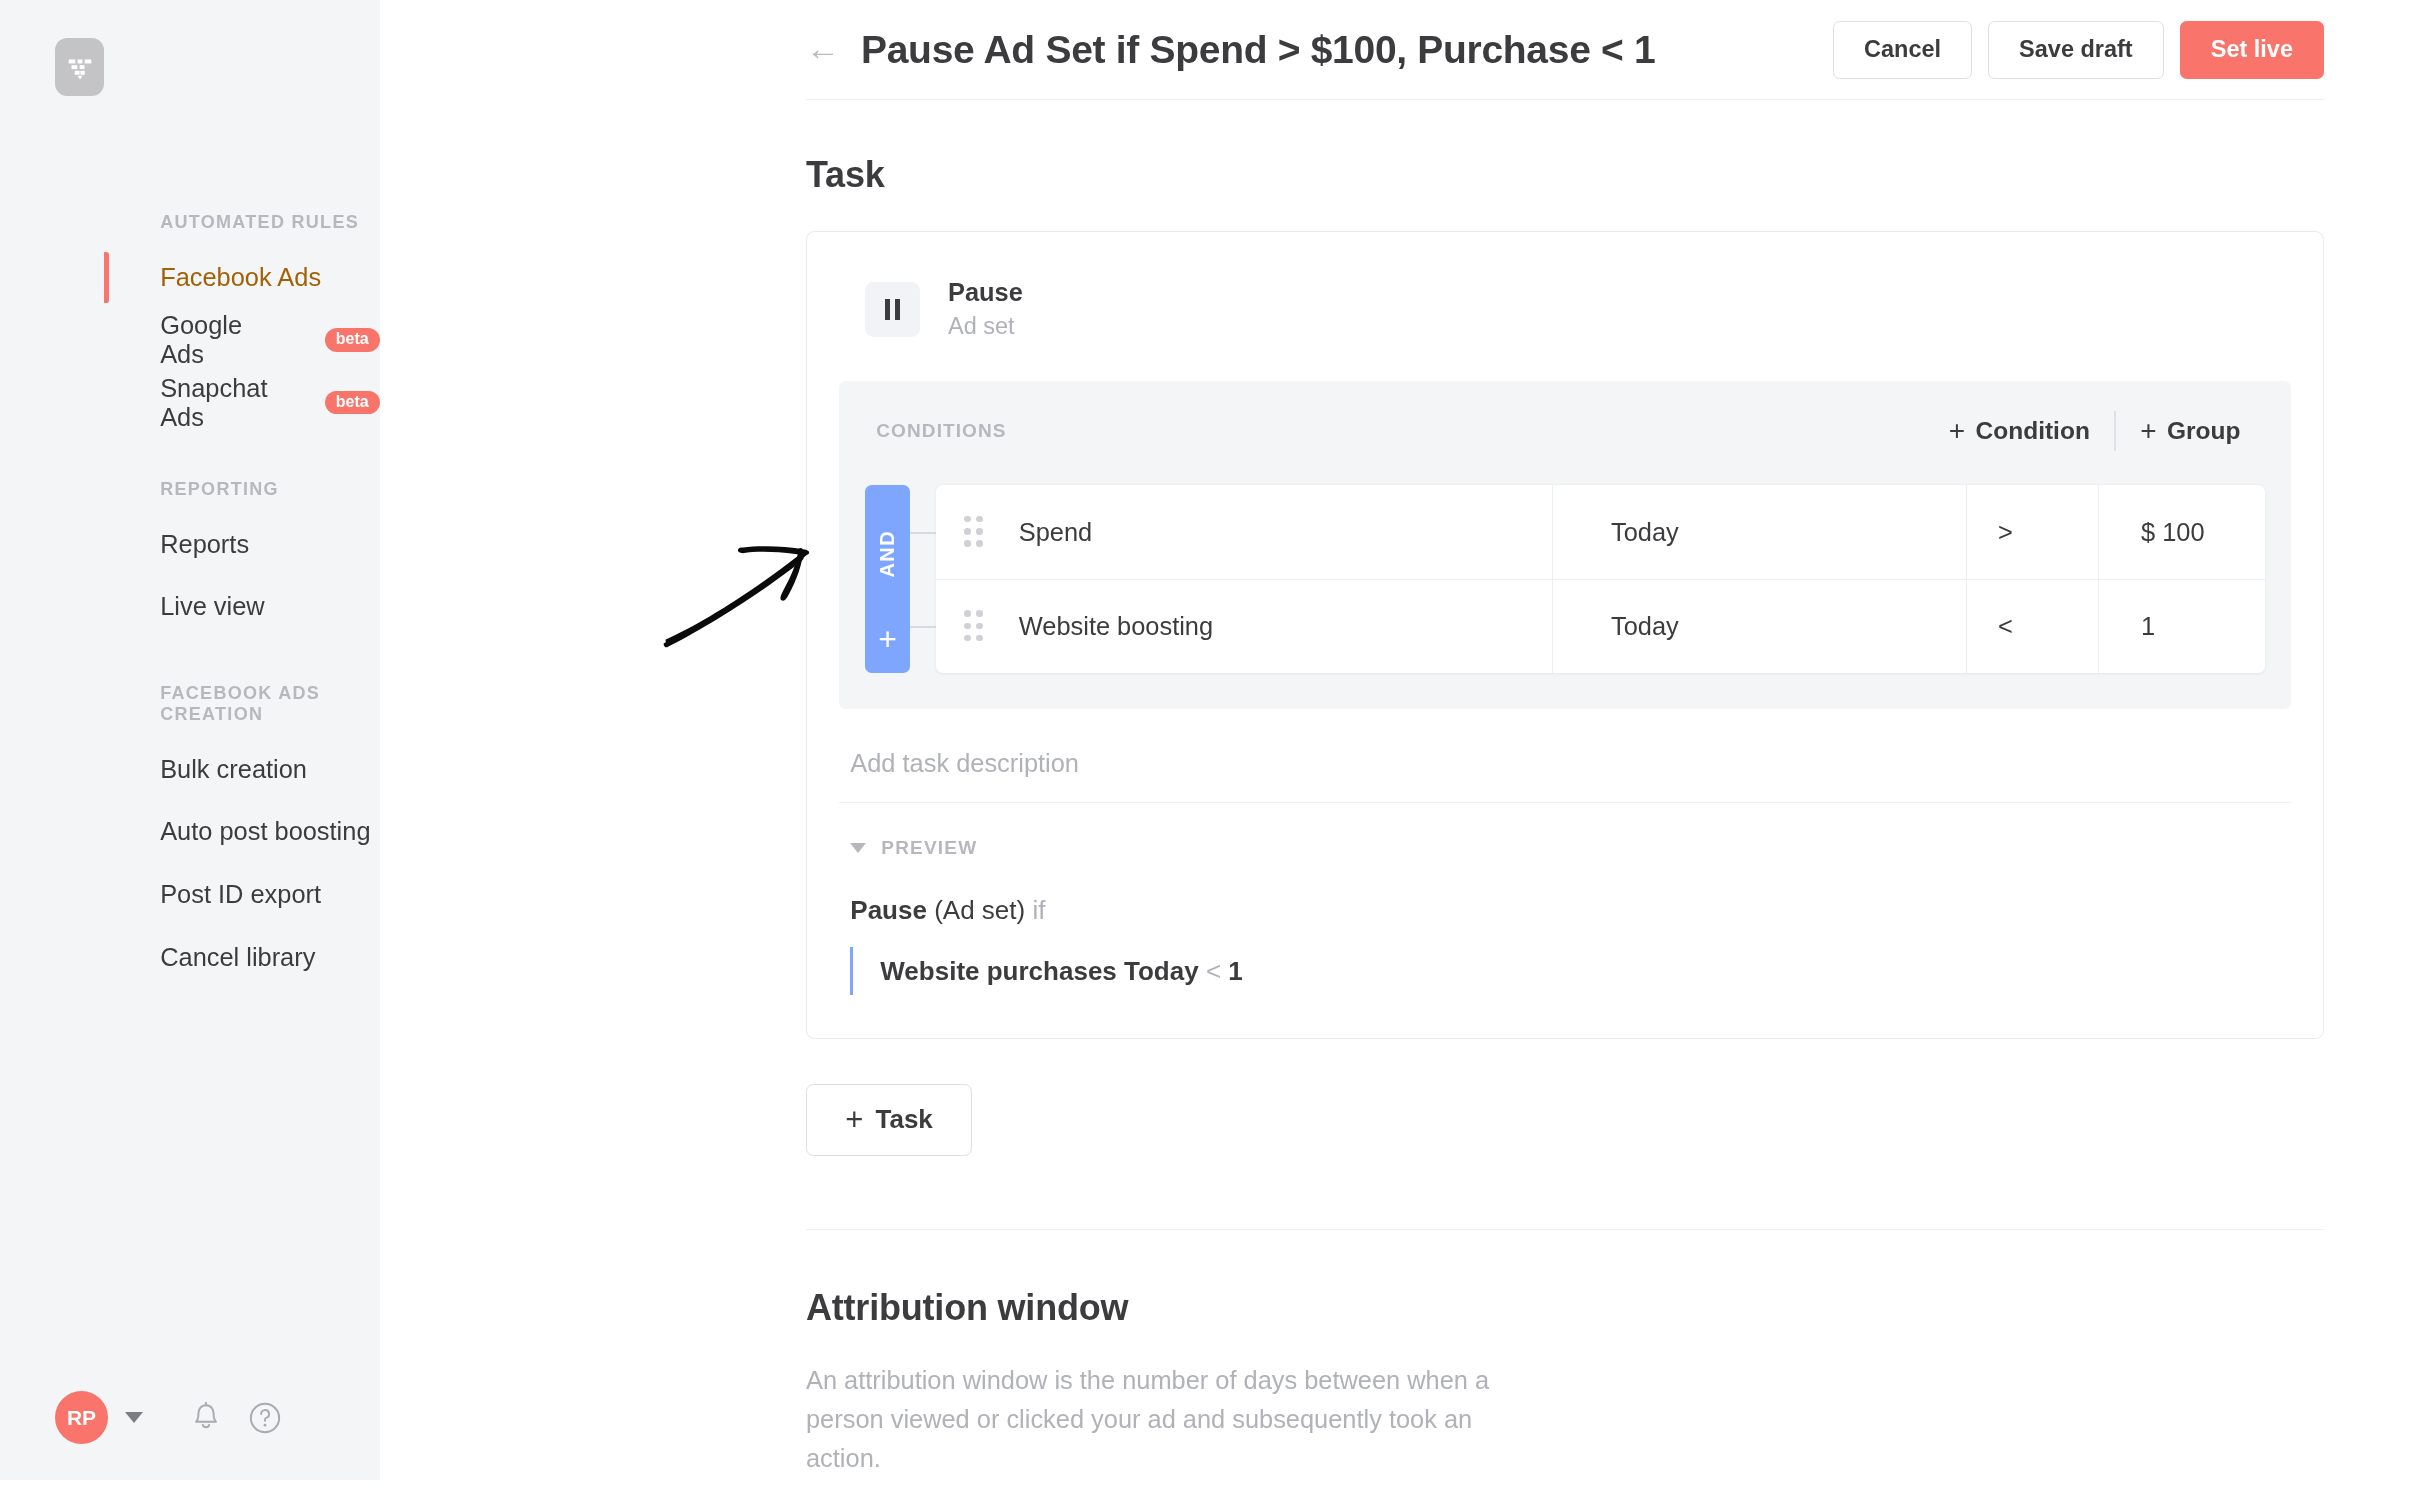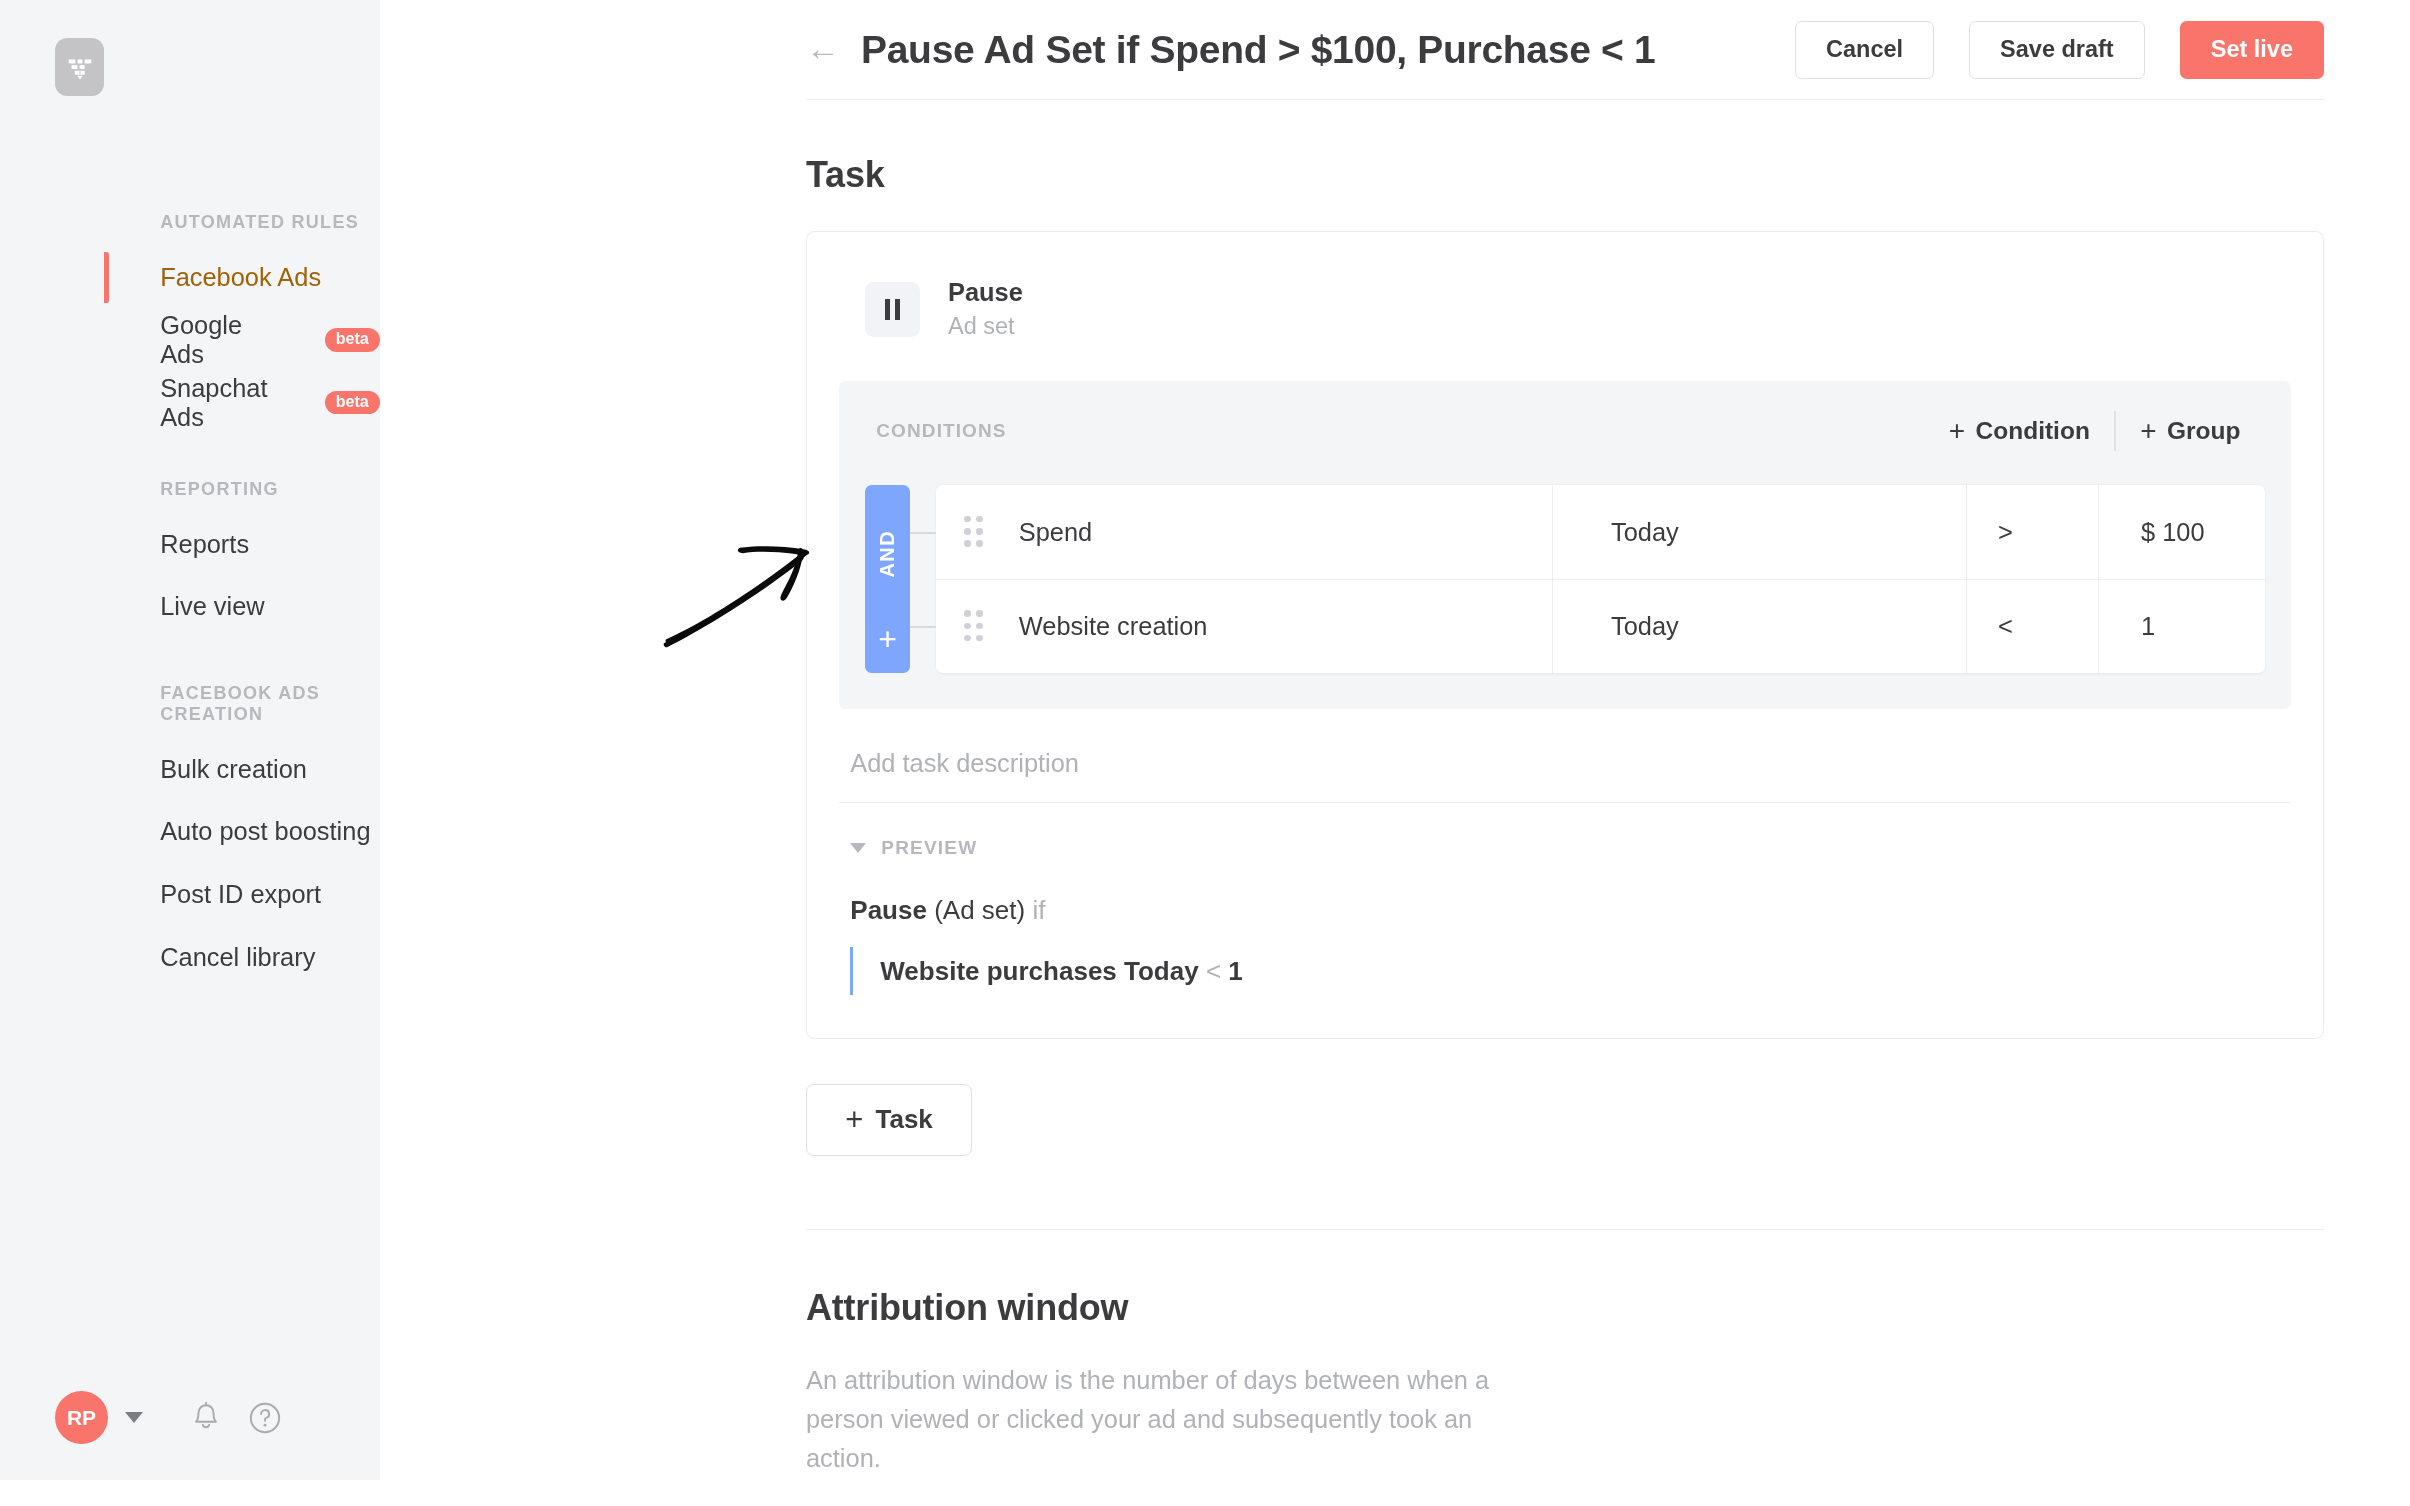--- a/index.html
+++ b/index.html
@@ -74,21 +74,21 @@
     padding: 0 87px 0 0; height: 99px;
   }
   .back-arrow {
     font-size: 34px; color: #b9bbc0; margin-left: 426px; margin-right: 21px;
     cursor: pointer; line-height: 1; transform: translateY(-1.9px);
   }
   .page-title {
     font-size: 39px; font-weight: bold; color: #3c3c3f;
     white-space: nowrap; letter-spacing: -0.3px;
   }
-  .topbar-actions { margin-left: auto; display: flex; gap: 35px; }
+  .topbar-actions { margin-left: auto; display: flex; gap: 16px; }
   .btn {
     font-size: 23.5px; font-weight: bold;
     border-radius: 6.6px; cursor: pointer;
     display: flex; align-items: center; justify-content: center;
     height: 58px; padding: 0 30px;
     font-family: "Liberation Sans", sans-serif;
   }
   .btn-outline { background: #fff; border: 1.5px solid #dddfe2; color: #3c3c3f; }
   .btn-primary { background: #f9746a; border: 1.5px solid #f9746a; color: #fff; }
 
@@ -379,21 +379,21 @@
               <div class="cond-row">
                 <div class="cell metric">
                   <span class="drag-dots">
                       <i></i>
                       <i></i>
                       <i></i>
                       <i></i>
                       <i></i>
                       <i></i>
                     </span>
-                  <span>Website creation</span>
+                  <span>Website boosting</span>
                 </div>
                 <div class="cell range">Today</div>
                 <div class="cell op">&lt;</div>
                 <div class="cell val">1</div>
               </div>
 
             </div>
           </div>
         </div>
 

